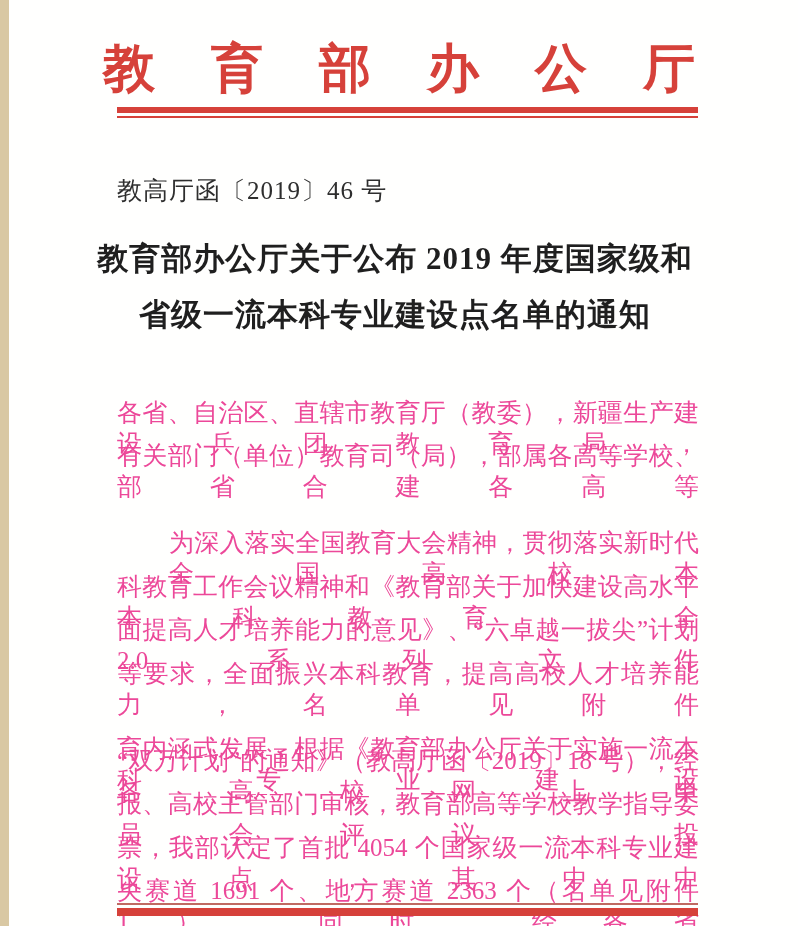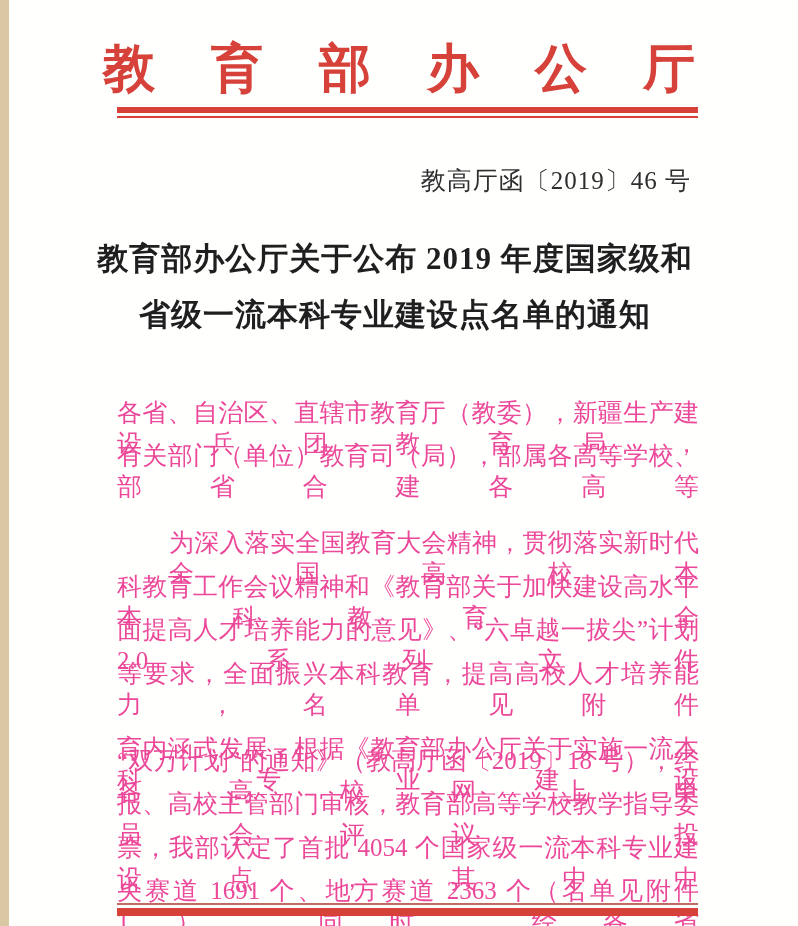--- a/index.html
+++ b/index.html
@@ -34,22 +34,22 @@
   .rule-top { top: 107px; }
   .rule-top .bar-thick { height: 6px; background: #d6413a; }
   .rule-top .bar-gap { height: 3px; background: transparent; }
   .rule-top .bar-thin { height: 2px; background: #d6413a; }
   .rule-bottom { top: 903px; }
   .rule-bottom .bar-thin { height: 2px; background: #c06a62; }
   .rule-bottom .bar-gap { height: 3px; background: transparent; }
   .rule-bottom .bar-thick { height: 8px; background: #d6413a; }
   
   .doc-number {
-    position: absolute; top: 164px; left: 117px; width: 574px;
-    text-align: right;
+    position: absolute; top: 174px; left: 117px; width: 574px;
+    text-align: left;
     font-size: 25px; color: #2e2e2e;
     letter-spacing: 1px;
   }
   
   .title {
     position: absolute; left: 0; right: 8px;
     text-align: center;
     font-size: 31px; font-weight: 700;
     color: #1f1f1f;
     letter-spacing: 1px;

